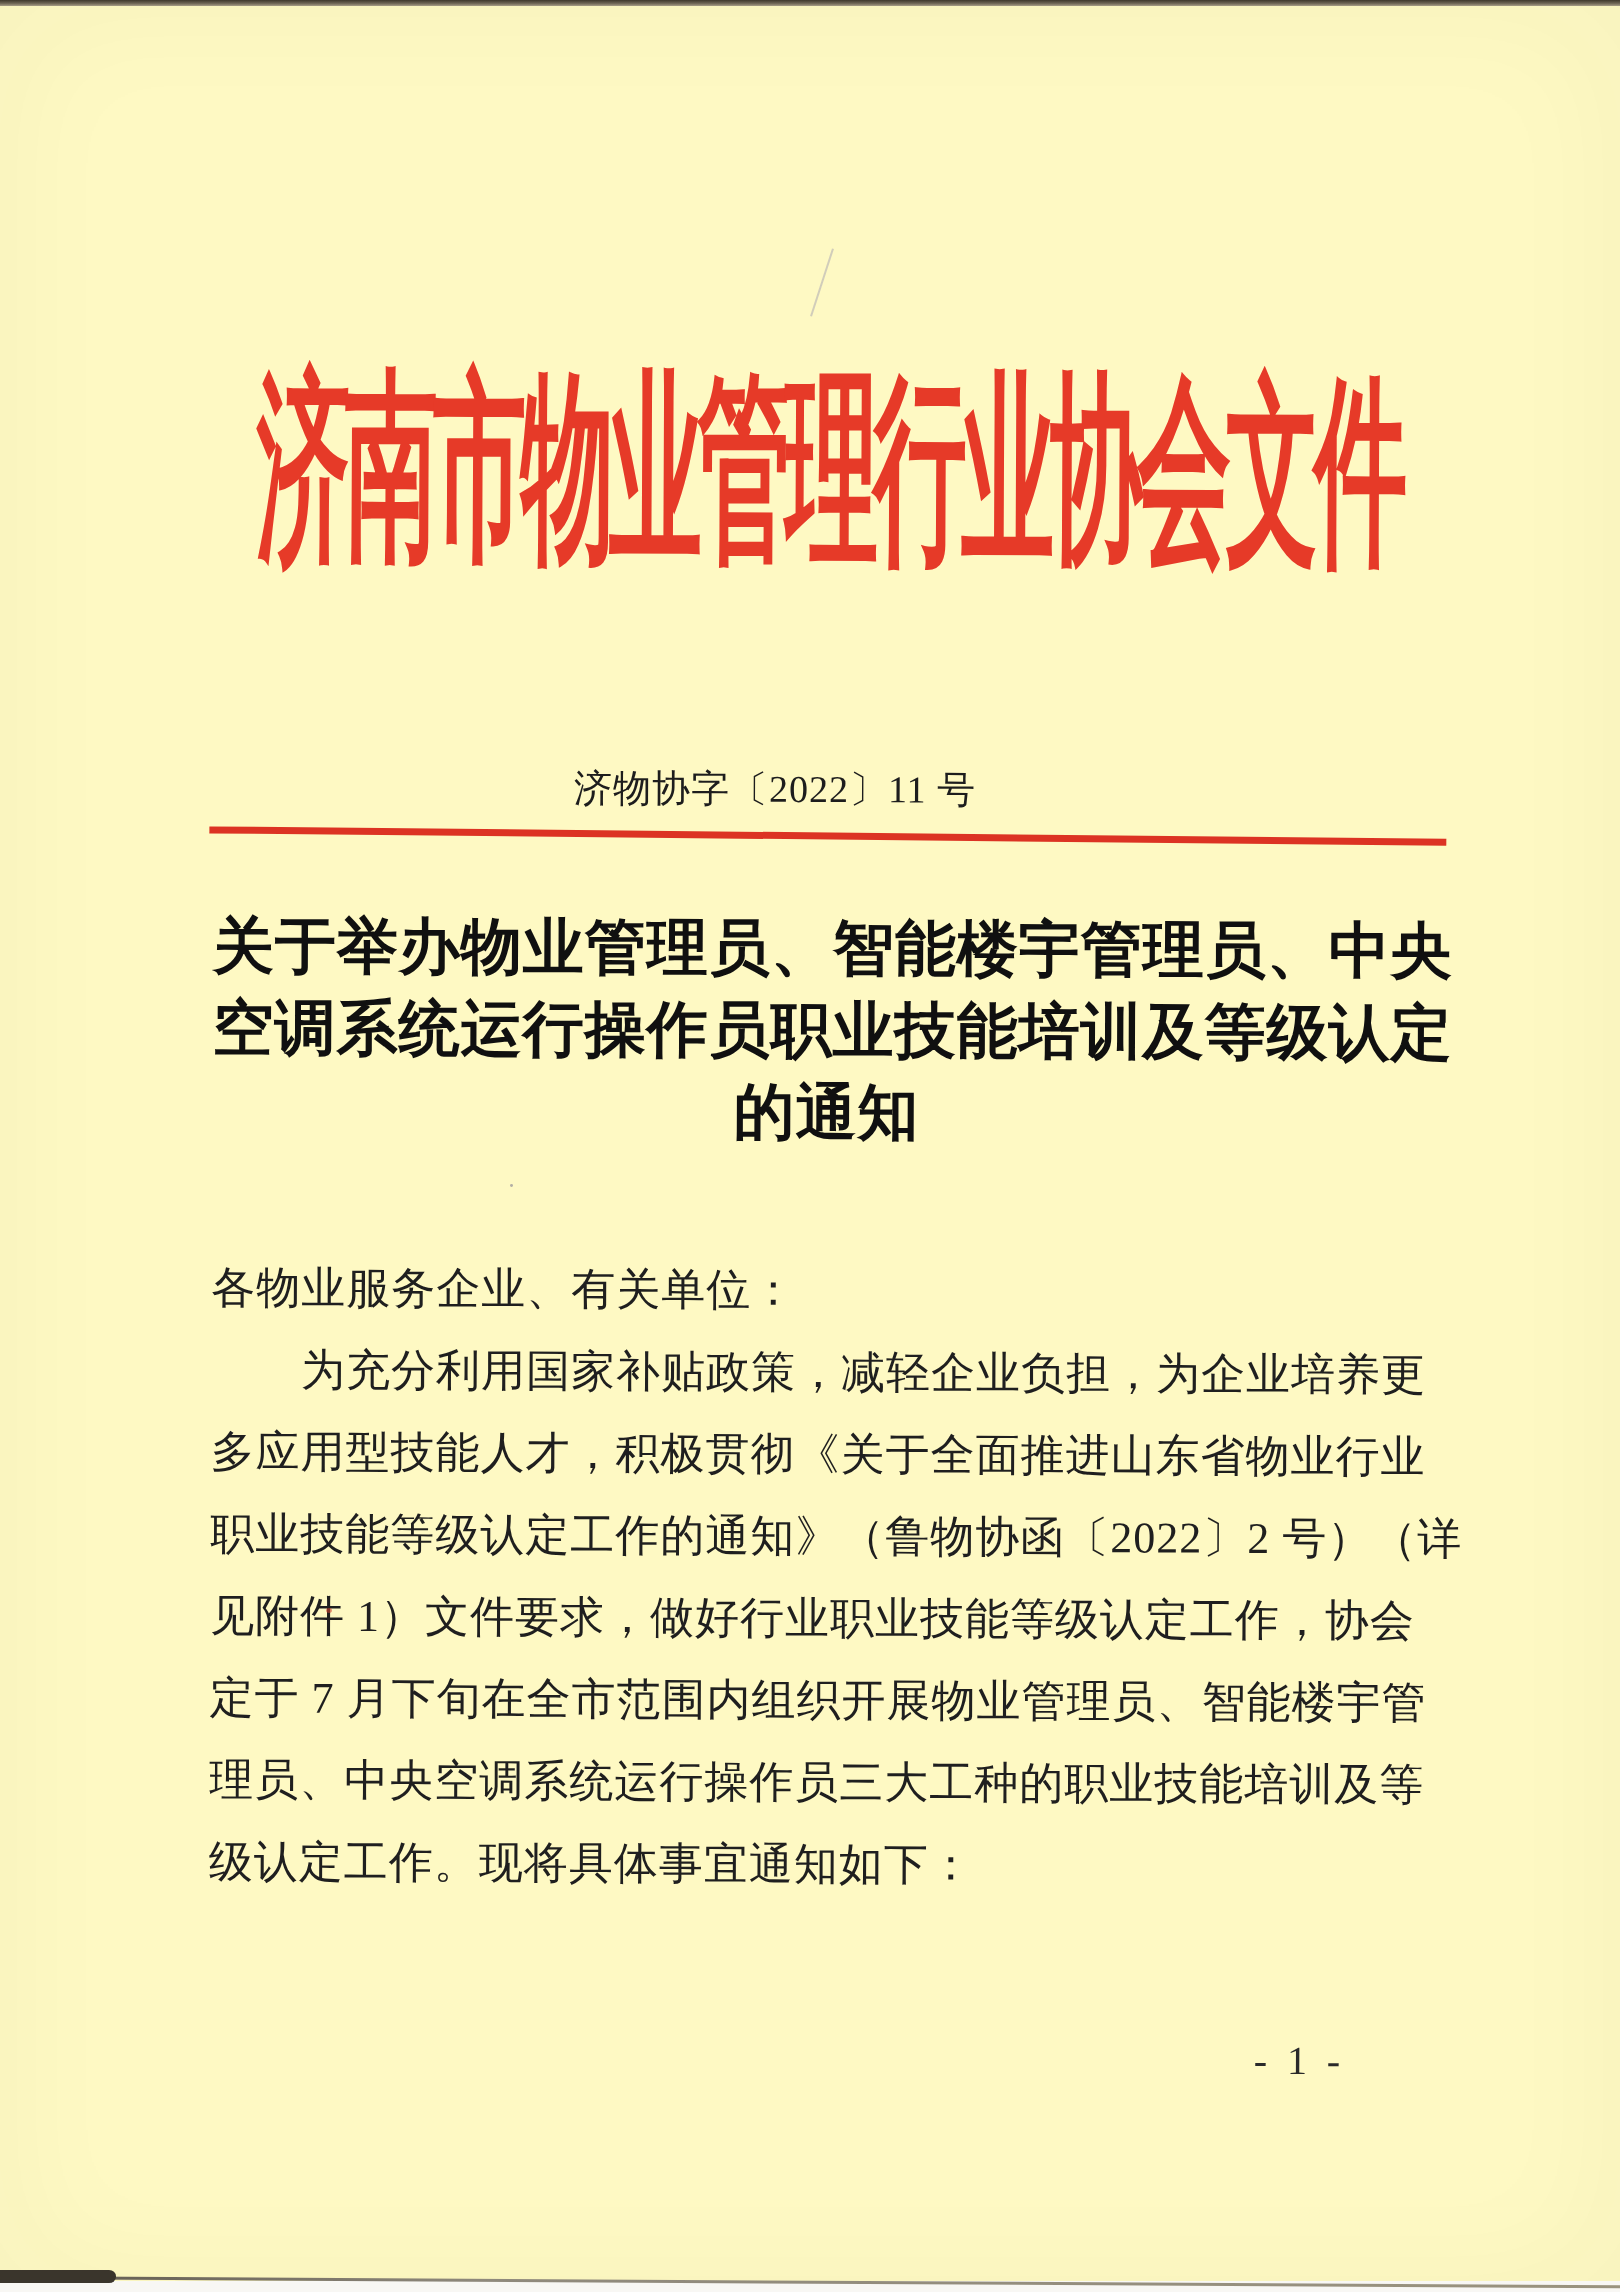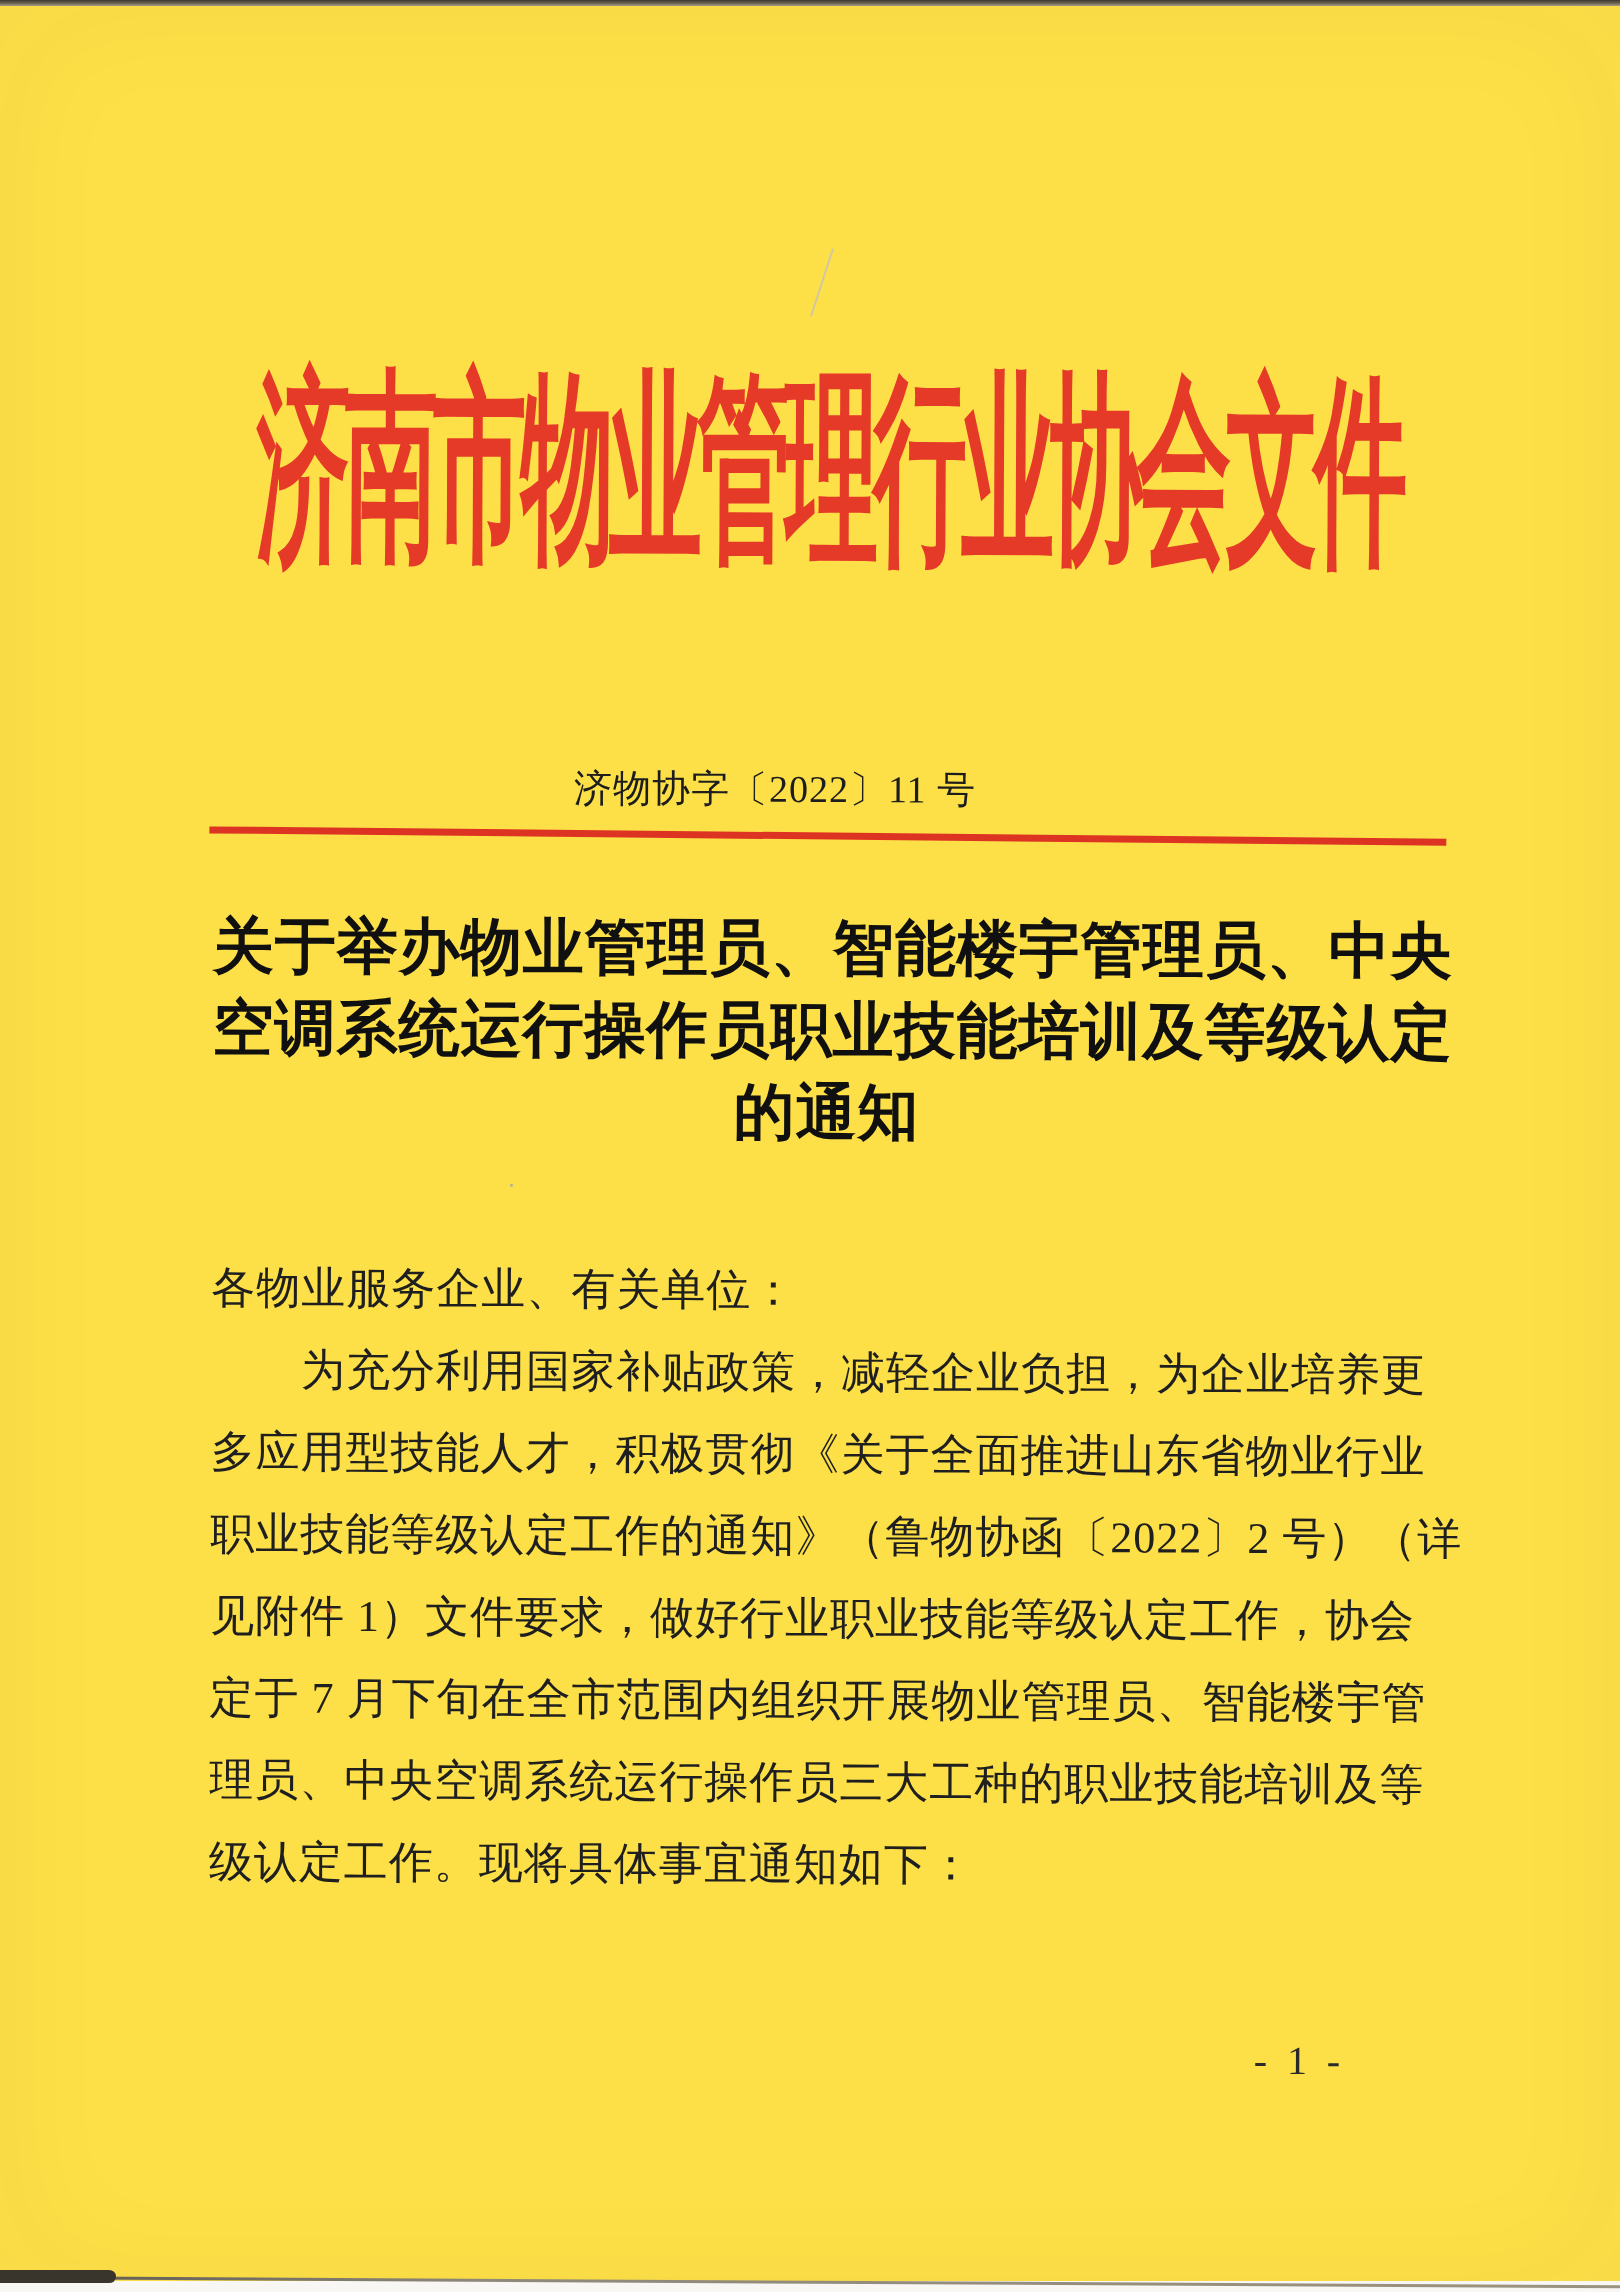--- a/index.html
+++ b/index.html
@@ -1,18 +1,18 @@
 <!DOCTYPE html>
 <html><head>
 <meta charset="utf-8">
 <style>
   html,body { margin:0; padding:0; background:#e8e7e3; }
   .scan {
     position:relative; width:1620px; height:2293px;
-    background:#fde047;
+    background:#fef9c3;
     overflow:hidden;
     font-family:"Liberation Serif","DejaVu Serif",serif;
     box-shadow: inset 0 0 137px rgba(60,55,40,0.04);
   }
   .edge-top {
     position:absolute; top:0; left:0; width:100%; height:5.9px;
     background:linear-gradient(to bottom,#3e382c 0%,#6d6454 55%,#a79d87 100%);
   }
   .content { position:absolute; inset:0; transform:rotate(0.25deg); }
 

